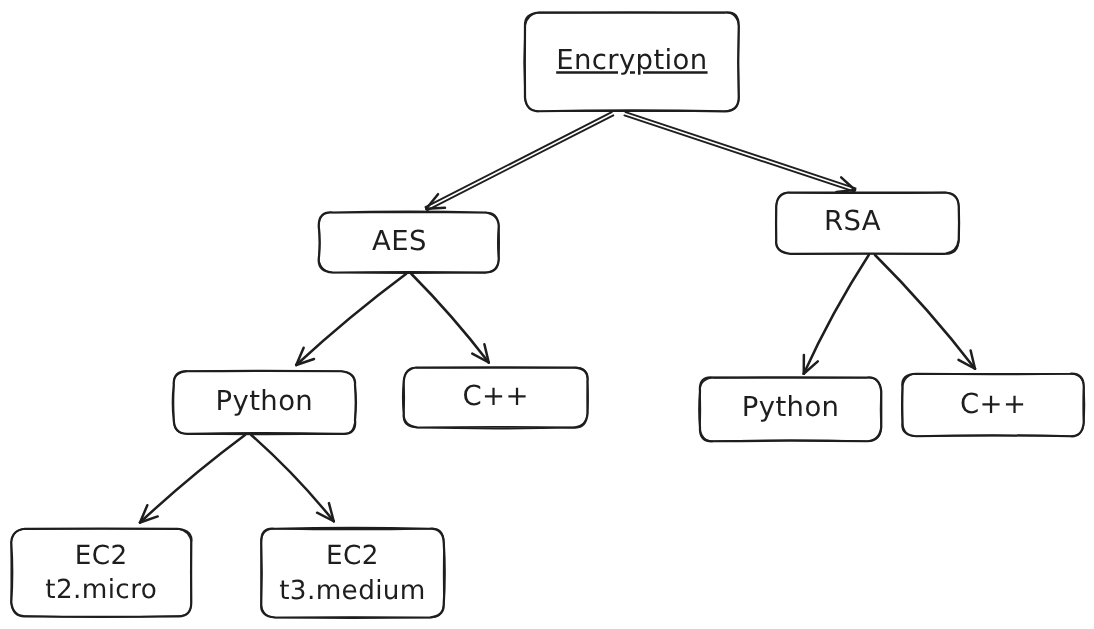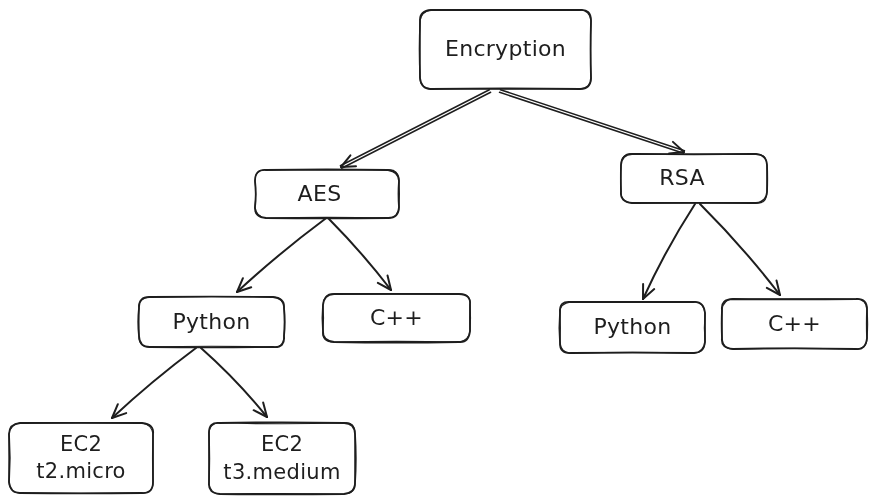--- a/index.html
+++ b/index.html
@@ -92,21 +92,21 @@
         <path d="M 112 418 L 117.85840344632564 404.19133934590036" stroke-width="2"></path>
         <path d="M 112 418 L 126.19279067129058 413.14565215905094" stroke-width="2"></path>
       </g>
       <g fill="none" stroke="#1e1e1e" stroke-linecap="round">
         <path d="M 201 348 Q 236.8905674285908 379.73510941613057 267 417" stroke-width="2"></path>
         <path d="M 267 417 L 253.63467853382278 410.19058136800635" stroke-width="2"></path>
         <path d="M 267 417 L 263.14973150122336 402.50257152156536" stroke-width="2"></path>
       </g>
     </svg>
 
-  <div class="node-label" style="left:420px;top:10px;width:171px;height:79px;">Encryption</div>
+  <div class="node-label" style="left:420px;top:10px;width:171px;height:79px;text-decoration:underline;">Encryption</div>
   <div class="node-label" style="left:255px;top:170px;width:129px;height:48px;">AES</div>
   <div class="node-label" style="left:621px;top:154px;width:122px;height:49px;">RSA</div>
   <div class="node-label" style="left:139px;top:297px;width:145px;height:50px;">Python</div>
   <div class="node-label" style="left:323px;top:294px;width:147px;height:48px;">C++</div>
   <div class="node-label" style="left:560px;top:302px;width:145px;height:51px;">Python</div>
   <div class="node-label" style="left:722px;top:299px;width:145px;height:50px;">C++</div>
   <div class="node-label" style="left:9px;top:423px;width:144px;height:70px;font-size:21px;">EC2
 t2.micro</div>
   <div class="node-label" style="left:209px;top:423px;width:146px;height:71px;font-size:21px;">EC2
 t3.medium</div>

